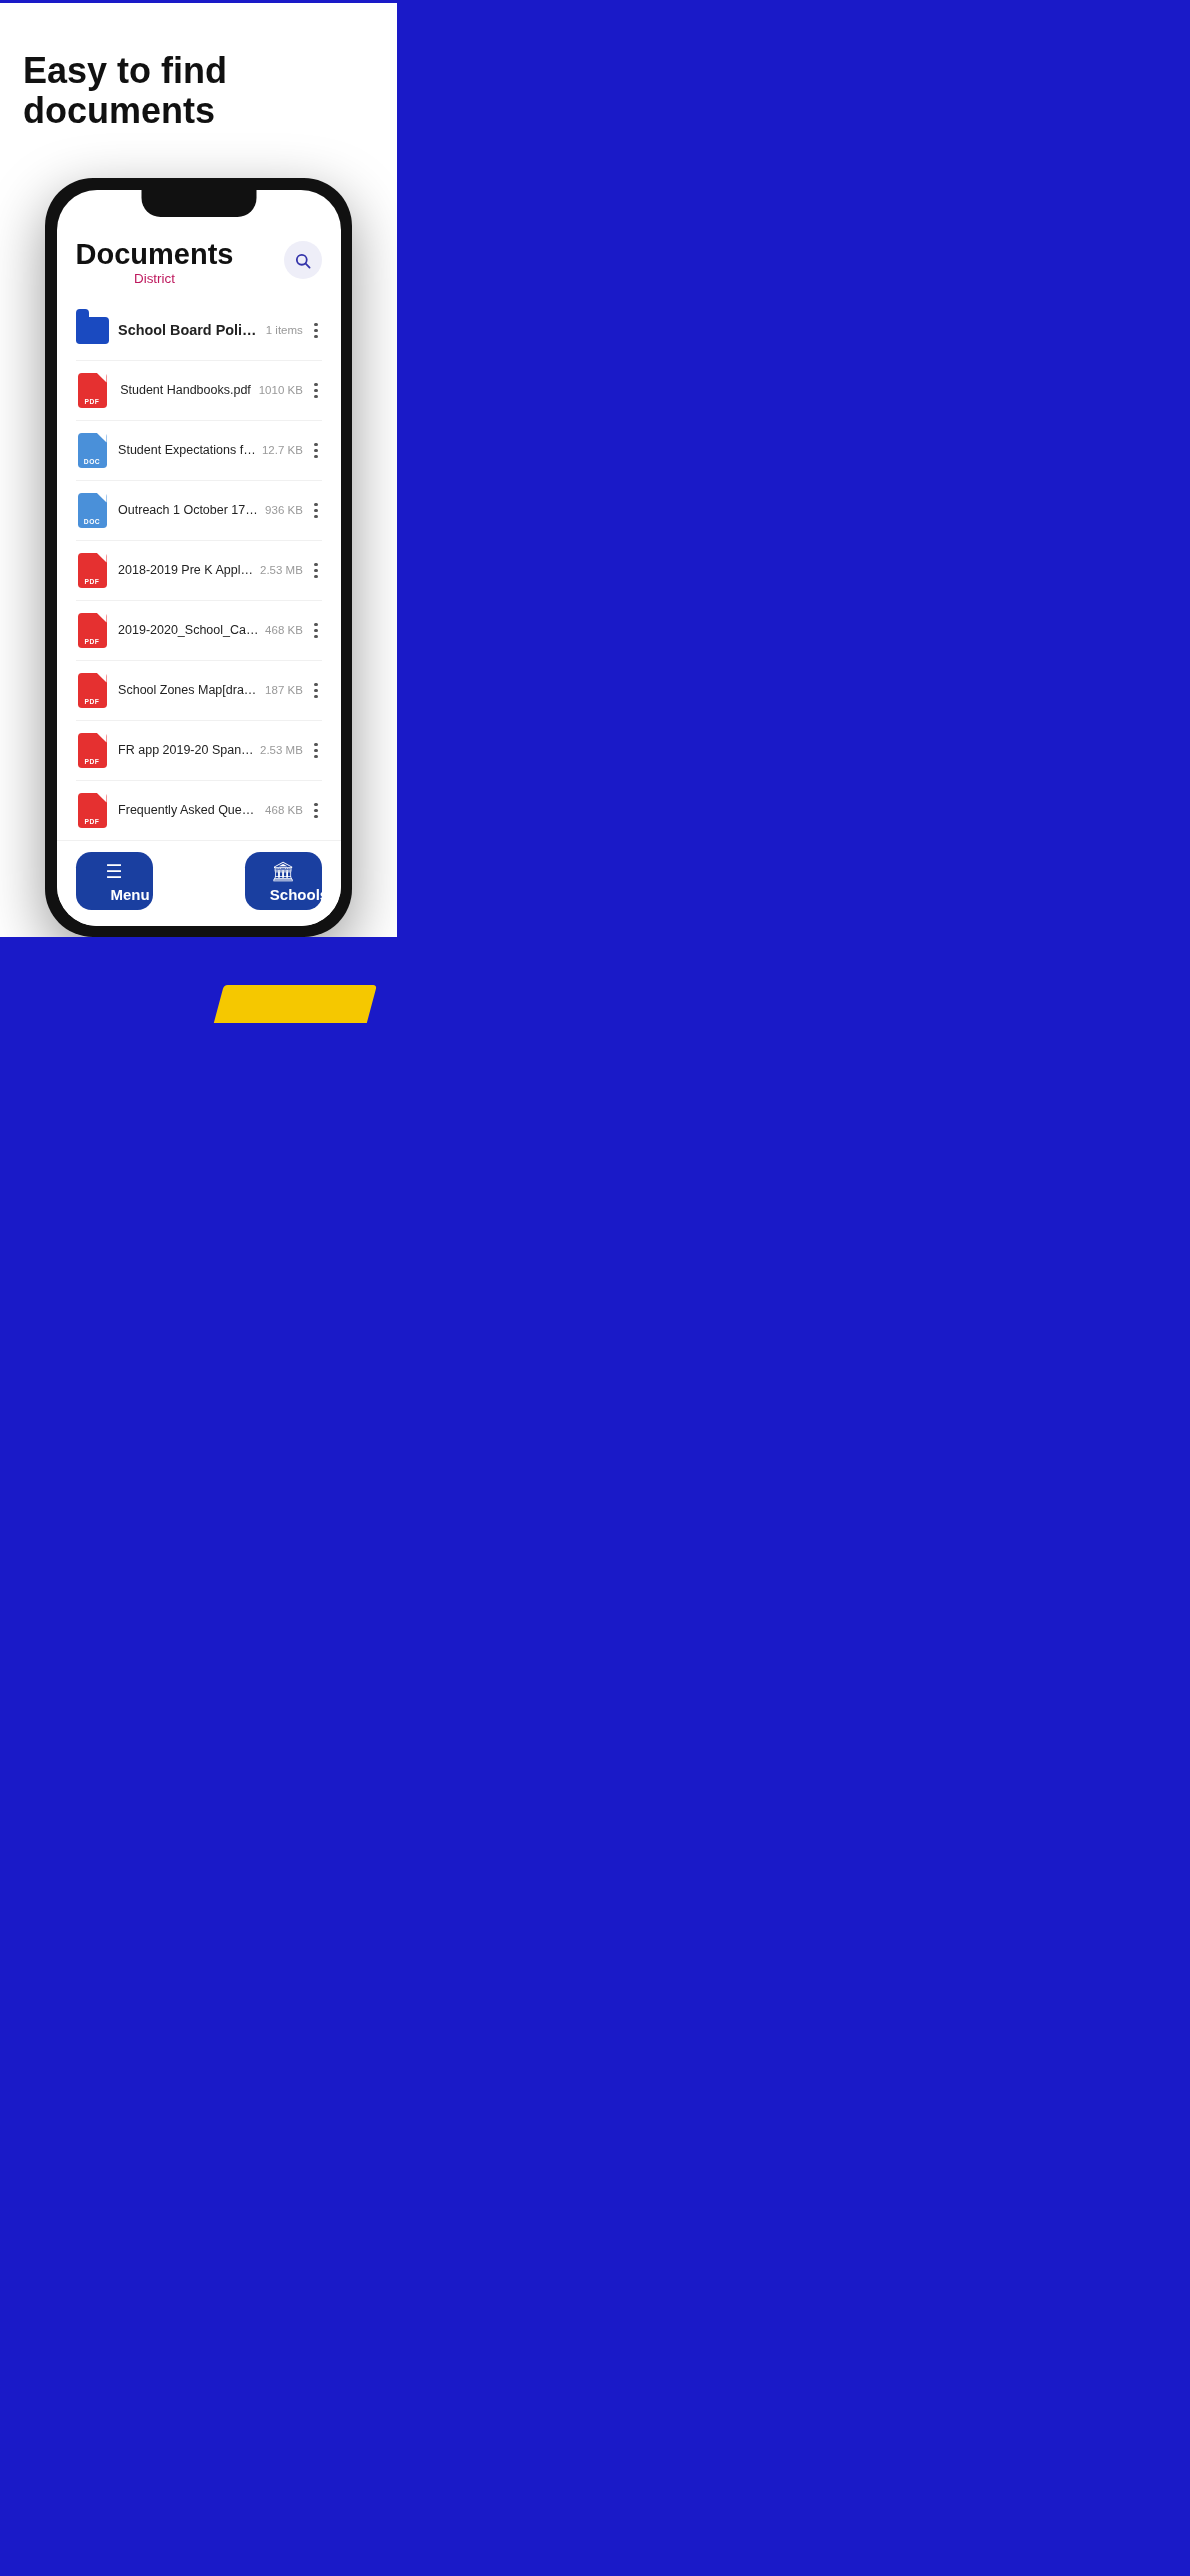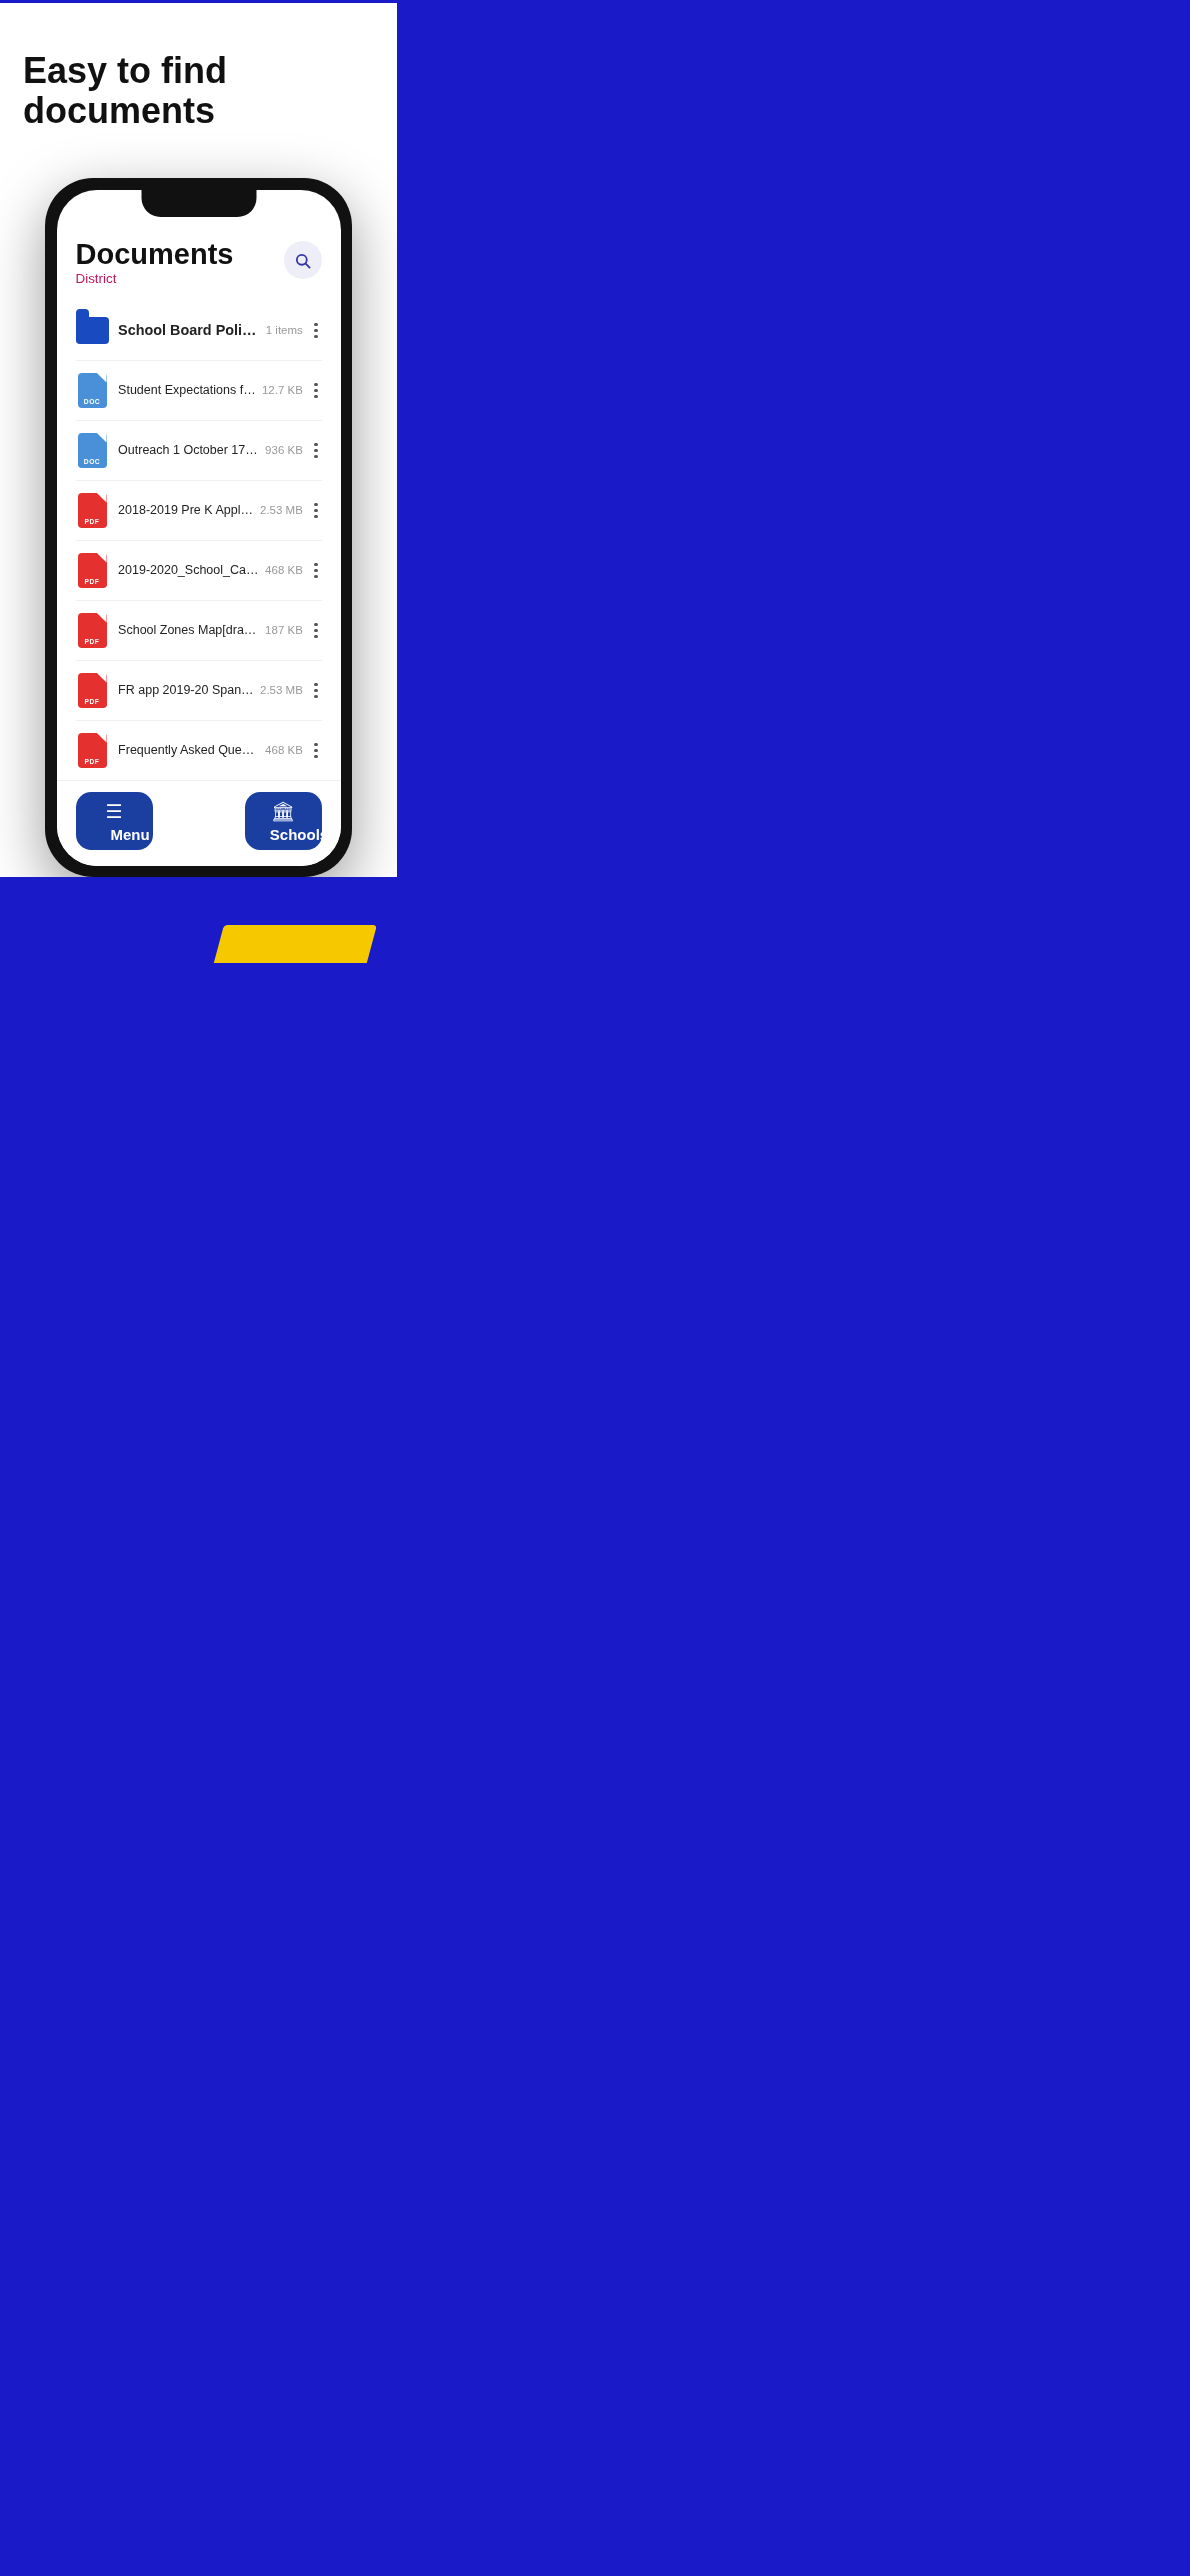--- a/index.html
+++ b/index.html
@@ -70,20 +70,21 @@
     .phone-screen {
       background: white;
       border-radius: 40px;
       overflow: hidden;
       min-height: 556px;
       position: relative;
     }
 
     .screen-content {
       padding: 48px 19px 0 19px;
+      text-align: center;
     }
 
     
     .doc-header {
       display: flex;
       justify-content: space-between;
       align-items: flex-start;
       margin-bottom: 5.8px;
     }
 
@@ -373,20 +374,34 @@
                 </div>
                 <span class="file-name bold">School Board Policies</span>
                 <span class="file-size">1 items</span>
                 <div class="more-btn">
                   <div class="more-dot"></div>
                   <div class="more-dot"></div>
                   <div class="more-dot"></div>
                 </div>
               </div>
 
+              <div class="file-item">
+                <div class="file-icon">
+                  <div class="pdf-icon-box">
+                    <span class="pdf-label">PDF</span>
+                  </div>
+                </div>
+                <span class="file-name">Student Handbooks.pdf</span>
+                <span class="file-size">1010 KB</span>
+                <div class="more-btn">
+                  <div class="more-dot"></div>
+                  <div class="more-dot"></div>
+                  <div class="more-dot"></div>
+                </div>
+              </div>
 
               <div class="file-item">
                 <div class="file-icon">
                   <div class="doc-icon-box">
                     <span class="doc-label">DOC</span>
                   </div>
                 </div>
                 <span class="file-name">Student Expectations for...</span>
                 <span class="file-size">12.7 KB</span>
                 <div class="more-btn">

